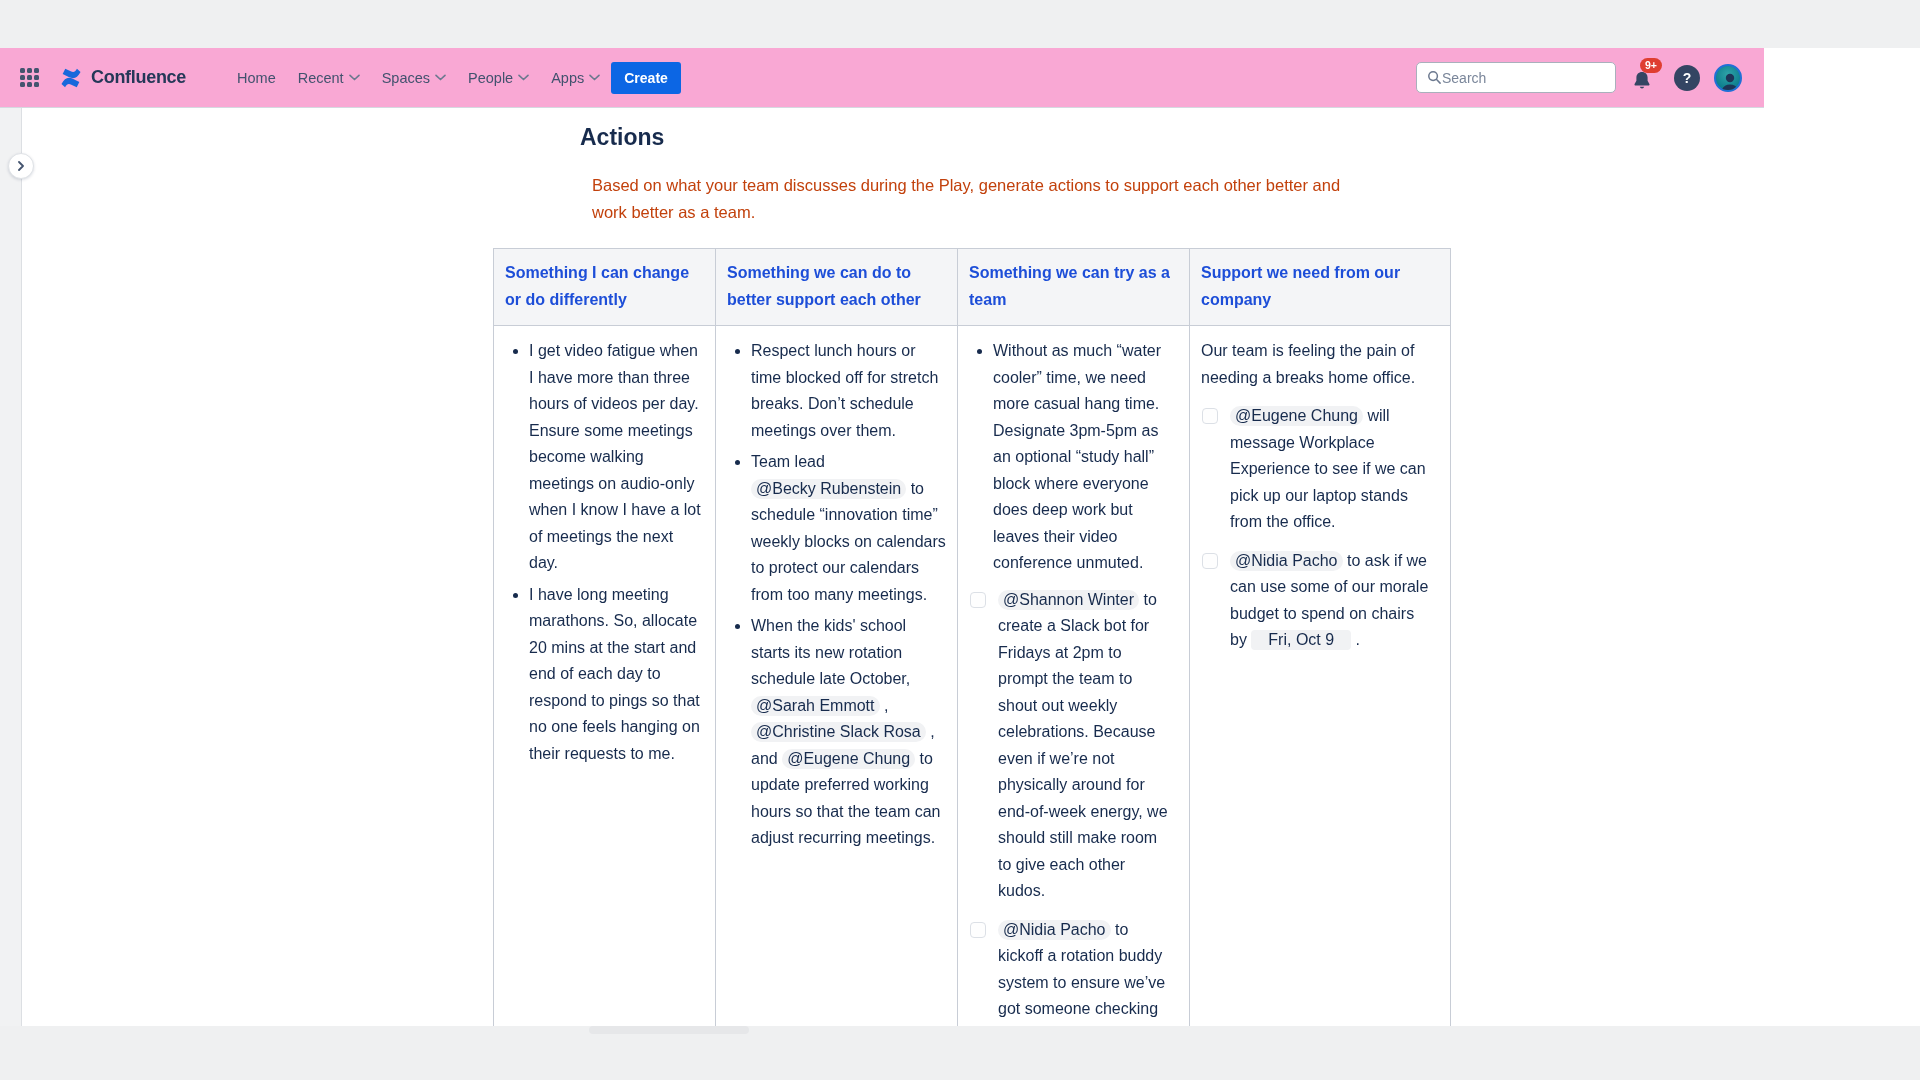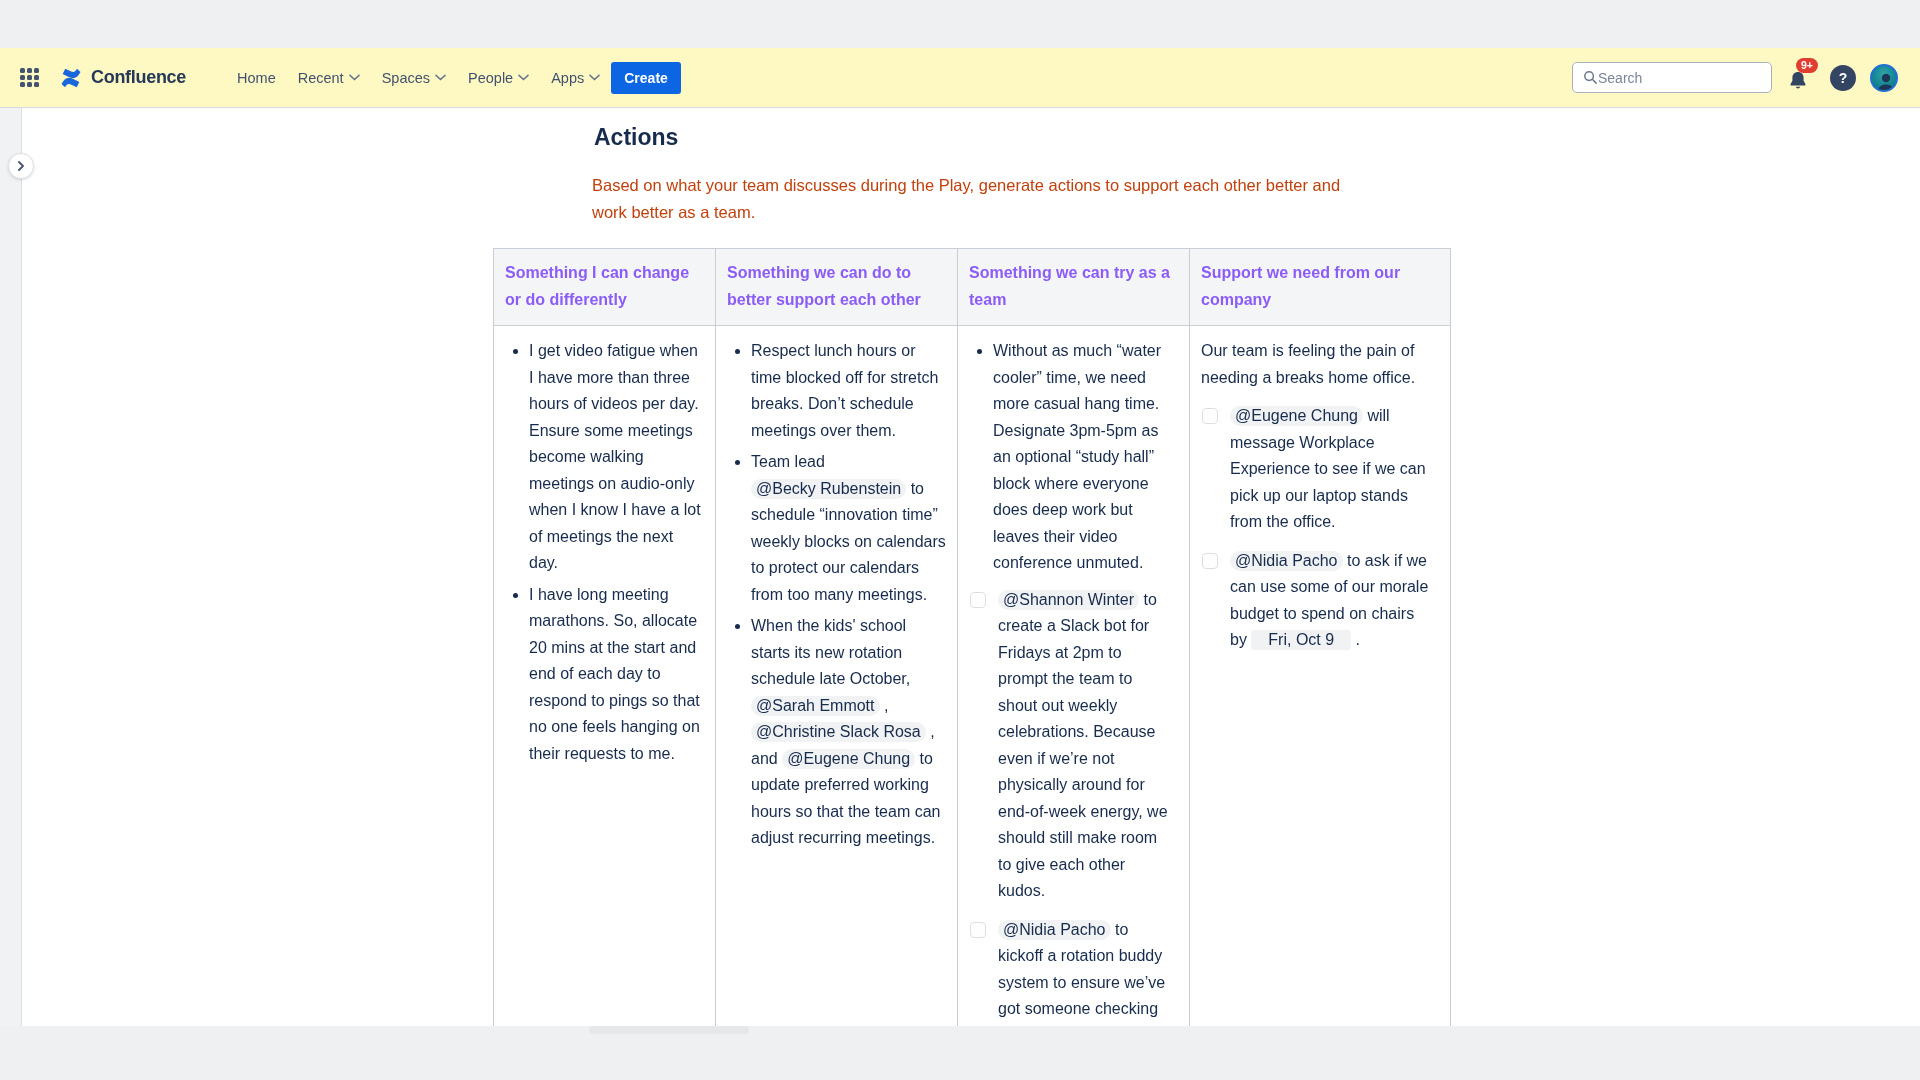--- a/index.html
+++ b/index.html
@@ -6,21 +6,21 @@
   html,body { width:1920px; height:1080px; overflow:hidden; background:#fff;
               font-family:"Liberation Sans", sans-serif; color:#172B4D; }
 
   
   .top-strip    { position:absolute; left:0; top:0; width:1920px; height:48px; background:#EFF0F1; }
   .bottom-strip { position:absolute; left:0; top:1026px; width:1920px; height:54px; background:#EFF0F1; }
   .bottom-scroll-remnant { position:absolute; left:589px; top:1026px; width:160px; height:8px;
                            background:#E6E7E9; border-radius:4px; }
 
   
-  .navbar { position:absolute; left:0; top:48px; width:1920px; height:60px; background:#fef9c3;
+  .navbar { position:absolute; left:0; top:48px; width:1764px; height:60px; background:#f9a8d4;
             border-bottom:1px solid #D5D9E0; display:flex; align-items:center;
             padding:0 22px 0 16px; box-shadow:0 1px 0 rgba(9,30,66,.04); }
   .appswitcher { width:26px; height:26px; display:flex; align-items:center; justify-content:center;
                  border:none; background:transparent; cursor:pointer; margin-right:16px; }
   .grid9 { display:grid; grid-template-columns:repeat(3,5px); grid-template-rows:repeat(3,5px); gap:2px; }
   .grid9 i { background:#44546F; border-radius:1.5px; }
   .logo { display:flex; align-items:center; gap:7px; margin-right:40px; }
   .logo-word { font-size:18px; font-weight:700; color:#253858; letter-spacing:-.3px; }
   .nav-links { display:flex; align-items:center; gap:0; }
   .nav-link { display:flex; align-items:center; gap:5px; border:none; background:transparent;
@@ -46,30 +46,30 @@
   .avatar svg { position:absolute; left:2px; top:4px; }
 
   
   .content { position:absolute; left:0; top:108px; width:1920px; height:918px; background:#fff; }
   .left-rail { position:absolute; left:0; top:108px; width:22px; height:918px;
                background:#F1F2F3; border-right:1px solid #DCDFE3; }
   .expand-btn { position:absolute; left:8px; top:153px; width:26px; height:26px; border-radius:50%;
                 background:#fff; border:1px solid #DFE2E6; box-shadow:0 1px 3px rgba(9,30,66,.15);
                 display:flex; align-items:center; justify-content:center; cursor:pointer; z-index:3; }
 
-  .page-title { position:absolute; left:594px; top:124px; font-size:23px; font-weight:600; color:#172B4D; }
+  .page-title { position:absolute; left:580px; top:124px; font-size:23px; font-weight:600; color:#172B4D; }
   .page-desc  { position:absolute; left:592px; top:172px; width:785px; font-size:16.5px;
                 line-height:27px; color:#c2410c; }
 
   
   table.actions { position:absolute; left:493px; top:248px; width:957px; border-collapse:collapse;
                   table-layout:fixed; }
   table.actions th, table.actions td { border:1px solid #C8CDD6; vertical-align:top; text-align:left; }
   table.actions th { background:#F4F5F7; font-size:16px; font-weight:700; line-height:27px;
-                     color:#8b5cf6; padding:10px 12px 12px 11px; }
+                     color:#1d4ed8; padding:10px 12px 12px 11px; }
   table.actions td { padding:9px 11px 12px 11px; font-size:16px; line-height:26.5px; color:#172B4D; }
   td ul { margin:0; padding-left:24px; }
   td li { margin:3px 0 5px 0; }
   td p.cell-para { margin:3px 0 12px 0; }
   .task { display:flex; gap:12px; margin:10px 8px 12px 1px; }
   .task-checkbox { flex:0 0 auto; width:16px; height:16px; margin-top:5px; background:#FEFEFE;
                    border:1.5px solid #DCE0E6; border-radius:4px; cursor:pointer; }
   .task-body { flex:1; }
   .mention { background:#F1F2F4; border-radius:10px; padding:1px 5px 2px; white-space:nowrap; cursor:pointer; }
   .date-lozenge { background:#F1F2F4; border-radius:4px; padding:1px 17px 2px; white-space:nowrap; }

